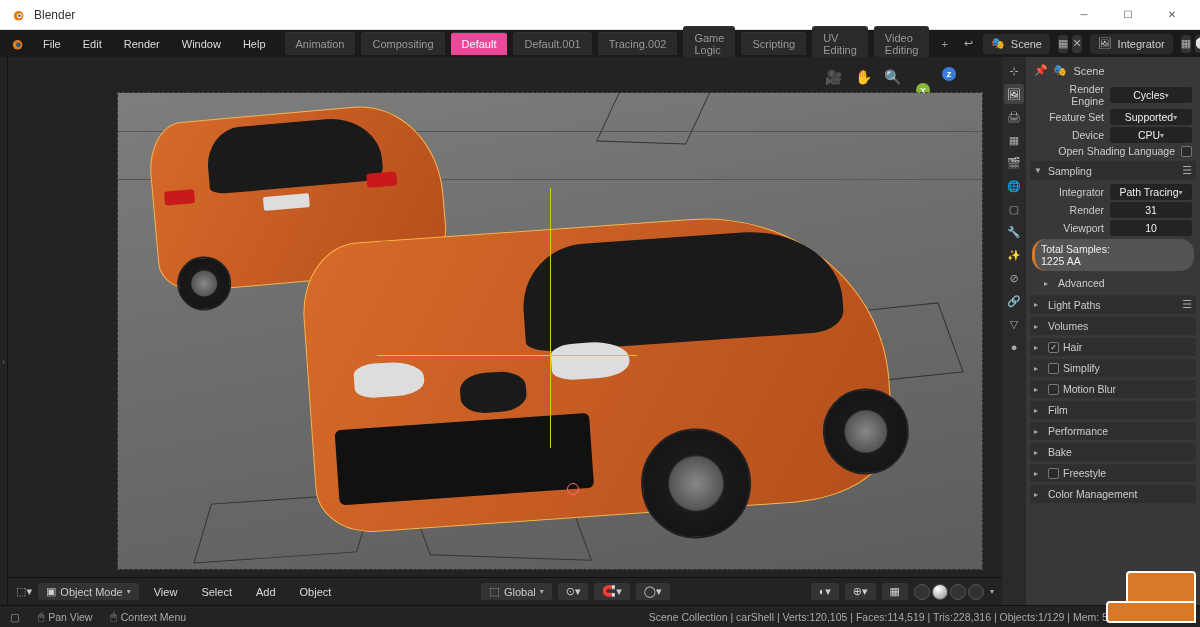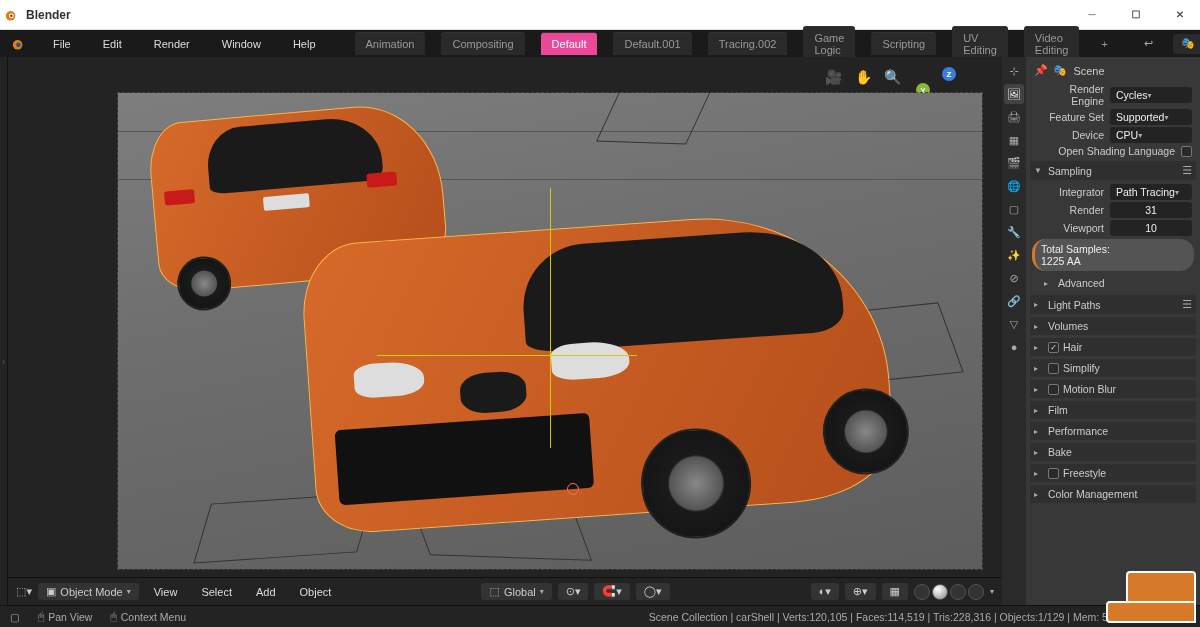--- a/index.html
+++ b/index.html
@@ -1,26 +1,26 @@
 <!DOCTYPE html>
 <html><head>
 <meta charset="utf-8">
 <style>
 * { margin: 0; padding: 0; box-sizing: border-box; font-family: -apple-system, BlinkMacSystemFont, "Segoe UI", sans-serif; }
 body { background: #1a1a1a; width: 1200px; height: 627px; overflow: hidden; color: #ccc; font-size: 11px; }
 
 
-.titlebar { height: 30px; background: #fff; display: flex; align-items: center; padding: 0 0; color: #333; font-size: 12px; border-bottom: 1px solid #ddd; font-weight: bold; }
+.titlebar { height: 30px; background: #fff; display: flex; align-items: center; padding: 0 8px; color: #333; font-size: 12px; border-bottom: 1px solid #ddd; }
 .titlebar-icon { width: 18px; height: 18px; margin-right: 8px; display: flex; align-items: center; justify-content: center; }
 .titlebar-title { flex: 1; }
 .win-btns { display: flex; gap: 4px; }
 .win-btn { width: 40px; height: 28px; display: flex; align-items: center; justify-content: center; font-size: 10px; color: #555; }
 
 
-.topmenu { height: 27px; background: #1a1a1a; display: flex; align-items: center; padding: 0 8px; gap: 14px; font-size: 11px; }
+.topmenu { height: 27px; background: #1a1a1a; display: flex; align-items: center; padding: 0 8px; gap: 4px; font-size: 11px; }
 .blender-logo { width: 18px; height: 18px; margin-right: 6px; display: flex; align-items: center; justify-content: center; }
 .menu-item { padding: 3px 9px; color: #ddd; border-radius: 3px; cursor: pointer; }
 .workspace-tab { padding: 5px 11px; color: #999; background: #2a2a2a; border-radius: 3px 3px 0 0; margin-left: 2px; font-size: 11px; cursor: pointer; border-top: 1px solid #333; }
 .workspace-tab.active { background: #ec4899; color: #fff; }
 .workspace-add { padding: 4px 8px; color: #999; cursor: pointer; }
 .top-spacer { flex: 1; }
 .scene-box { display: flex; align-items: center; background: #2a2a2a; border-radius: 3px; padding: 2px 8px; margin-right: 4px; gap: 6px; height: 20px; }
 .scene-icon { color: #aaa; }
 .mini-btn { width: 18px; height: 18px; background: #333; border-radius: 3px; display: flex; align-items: center; justify-content: center; color: #aaa; cursor: pointer; }
 
@@ -60,21 +60,21 @@
 
 
 .right-panel { width: 198px; background: #353535; display: flex; }
 .tab-strip { width: 24px; background: #2a2a2a; display: flex; flex-direction: column; align-items: center; padding-top: 4px; gap: 3px; }
 .tab-icon { width: 20px; height: 20px; border-radius: 3px; display: flex; align-items: center; justify-content: center; color: #aaa; font-size: 11px; cursor:pointer; }
 .tab-icon.active { background: #424242; color: #fff; }
 .props { flex: 1; background: #383838; padding: 4px 6px; overflow: hidden; }
 .prop-header { display:flex; align-items:center; gap:6px; padding:3px 2px; margin-bottom:2px; }
 .prop-row { display: flex; align-items: center; justify-content: flex-end; gap: 6px; padding: 1px 2px; font-size: 10.5px; }
 .prop-label { color: #ccc; text-align: right; }
-.prop-value { width: 82px; background: #232323; border-radius: 3px; padding: 2px 6px; text-align: center; color: #eee; display:flex; align-items:center; justify-content:flex-start; font-size:10.5px; }
+.prop-value { width: 82px; background: #232323; border-radius: 3px; padding: 2px 6px; text-align: center; color: #eee; display:flex; align-items:center; justify-content:center; font-size:10.5px; }
 .prop-value.num { justify-content:center; }
 .section-hdr { display:flex; align-items:center; gap:4px; background:#2f2f2f; padding:3px 4px; margin:3px -2px; border-radius:2px; font-size:10.5px; cursor:pointer; }
 .tri { font-size:8px; color:#aaa; width:10px; }
 .cb { width:11px; height:11px; border:1px solid #777; background:#2a2a2a; border-radius:2px; display:inline-flex; align-items:center; justify-content:center; }
 .cb.checked::after { content:"✓"; font-size:8px; color:#ddd; }
 .samples-box { background:#545454; border-radius:14px; padding:4px 6px; margin:2px 0; font-size:10.5px; color:#eee; border-left:3px solid #d67a2a; }
 .list-icon { color:#aaa; font-size:11px; }
 
 
 .statusbar { height: 22px; background: #232323; display: flex; align-items: center; padding: 0 10px; gap: 18px; font-size: 10.5px; color: #aaa; border-top:1px solid #111; }

